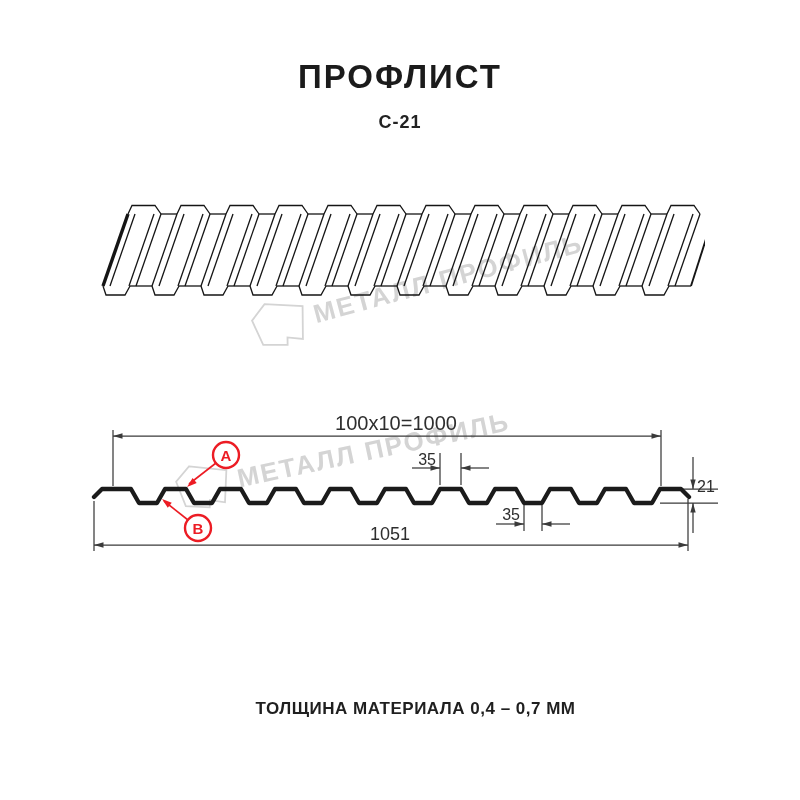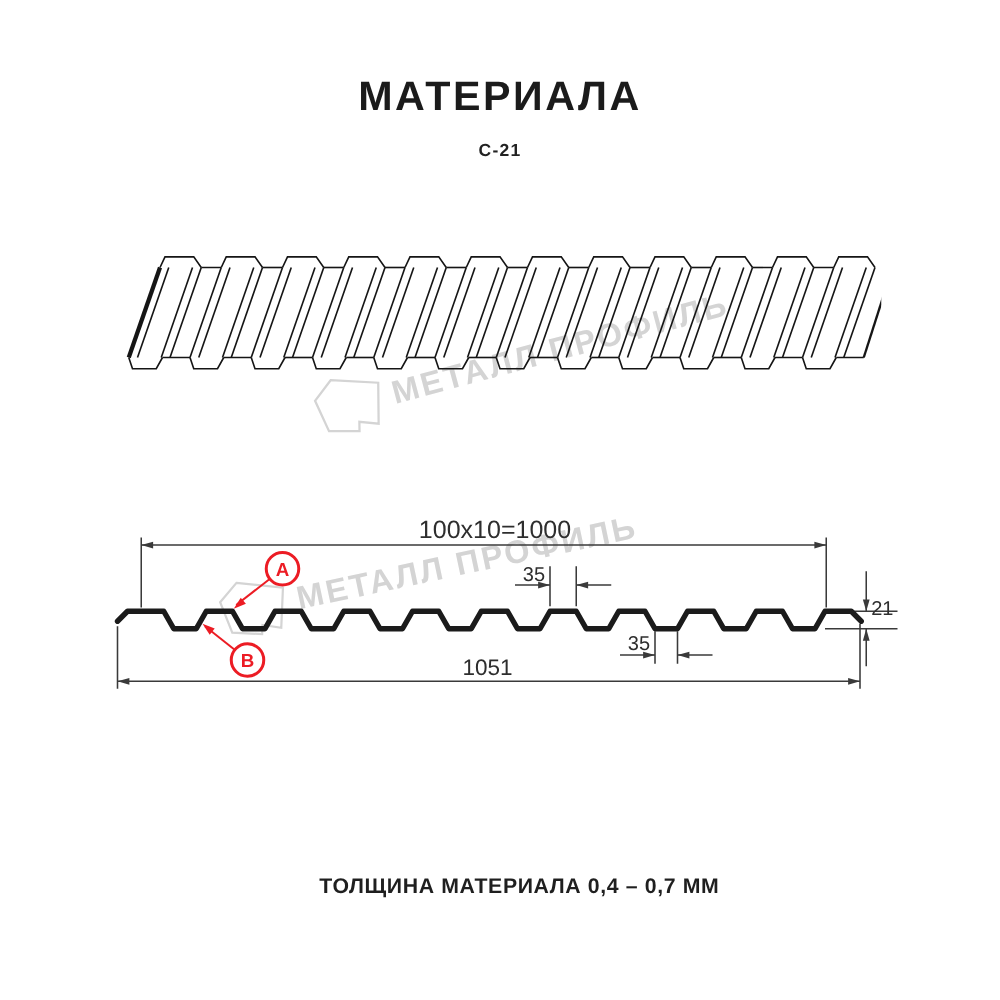--- a/index.html
+++ b/index.html
@@ -1,38 +1,38 @@
 <!DOCTYPE html>
 <html><head>
 <meta charset="utf-8">
 <style>
   html,body{margin:0;padding:0;background:#fff;}
   .page{position:relative;width:800px;height:800px;background:#fff;overflow:hidden;
         font-family:"Liberation Sans",sans-serif;}
   .title{position:absolute;left:0;right:0;top:58px;text-align:center;
          font-size:33px;font-weight:800;letter-spacing:2px;color:#1b1b1b;}
   .subtitle{position:absolute;left:0;right:0;top:112px;text-align:center;
-            font-size:14px;font-weight:600;letter-spacing:1px;color:#222;}
+            font-size:18px;font-weight:600;letter-spacing:1px;color:#222;}
   .note{position:absolute;left:0;right:0;top:699px;text-align:center;
         font-size:17px;font-weight:700;letter-spacing:.5px;color:#1f1f1f;padding-left:31px;}
   .wm{position:absolute;display:flex;align-items:center;gap:6px;z-index:1;}
   .wm-text{font-size:26px;font-weight:700;letter-spacing:2px;color:#d4d4d4;white-space:nowrap;}
   .wm1{left:252px;top:305px;transform:rotate(-15deg);transform-origin:left center;}
   .wm2{left:175px;top:468px;transform:rotate(-12deg);transform-origin:left center;}
   svg.layer{position:absolute;z-index:2;}
   .sheet3d{left:95px;top:190px;}
   .xsec{left:80px;top:398px;}
   .dimtext{fill:#2e2e2e;font-family:"Liberation Sans",sans-serif;}
 </style>
 </head>
 <body>
 
 <div class="page">
 
-  <div class="title">МАТЕРИАЛА</div>
+  <div class="title">ПРОФЛИСТ</div>
   <div class="subtitle">С-21</div>
 
   <div class="wm wm1">
     <svg width="58" height="52" viewBox="0 0 64 54">
       <polygon points="21,2 61,15 52,50 36,44 34,52 8,45 3,16" fill="none" stroke-width="2" stroke="#d4d4d4"></polygon>
     </svg>
     <span class="wm-text" style="color: rgb(212, 212, 212);">МЕТАЛЛ ПРОФИЛЬ</span>
   </div>
 
   <div class="wm wm2">

